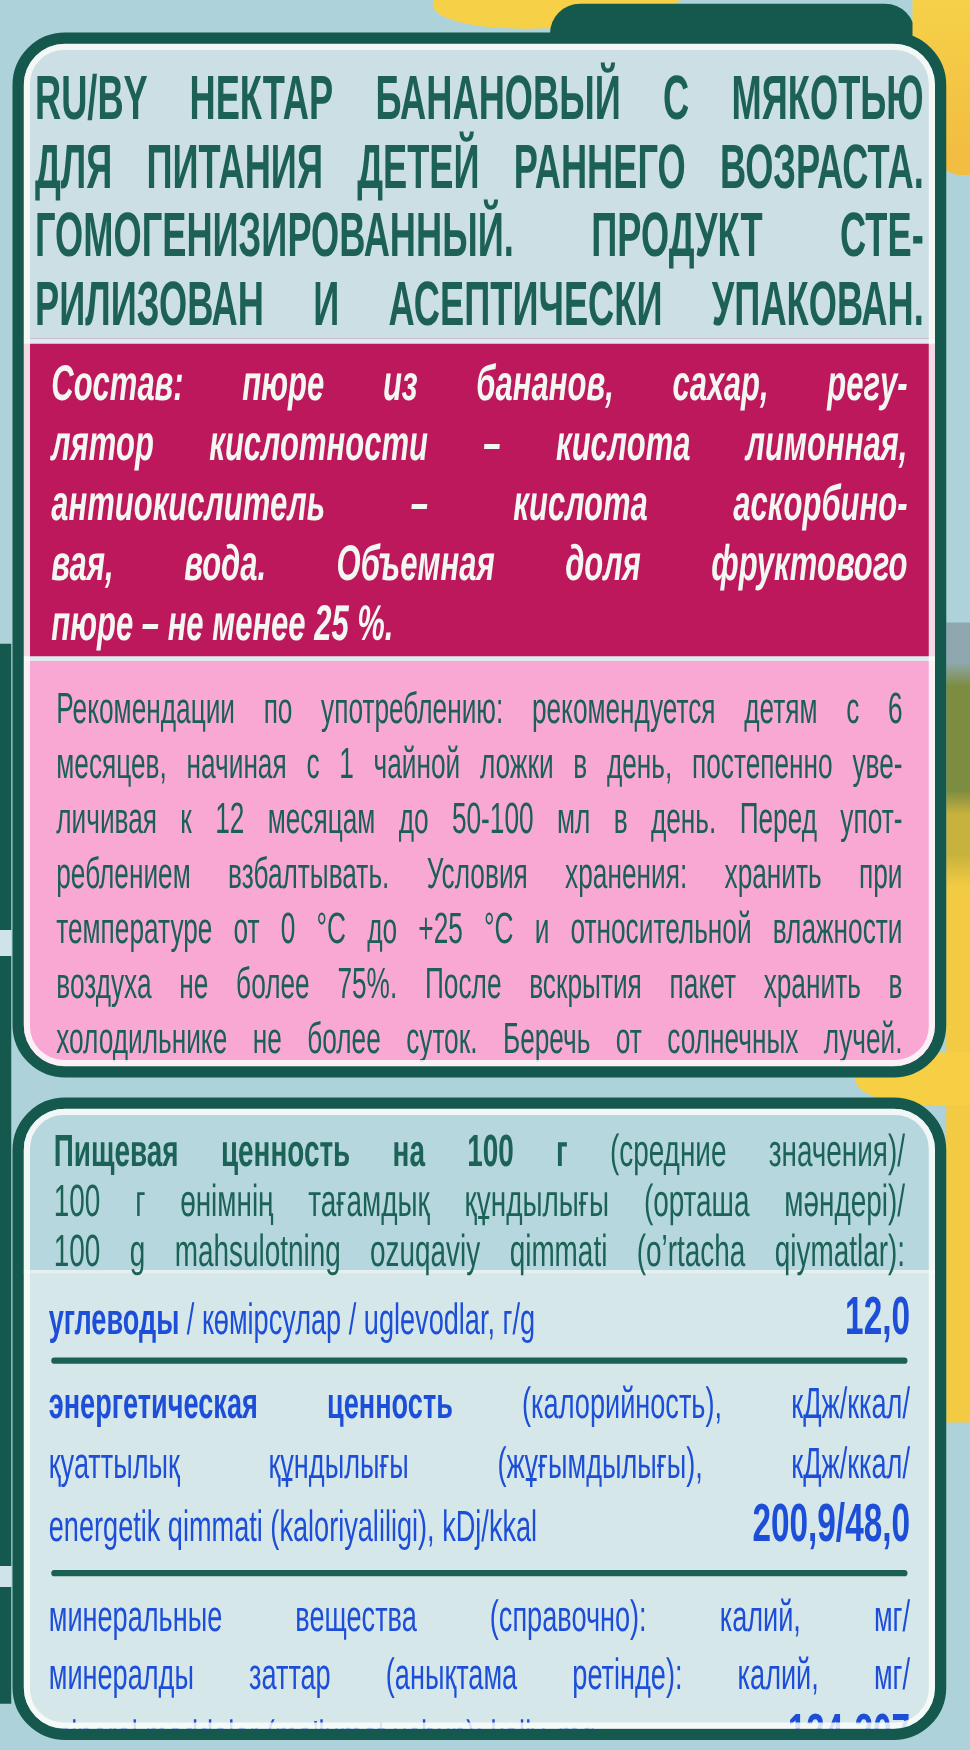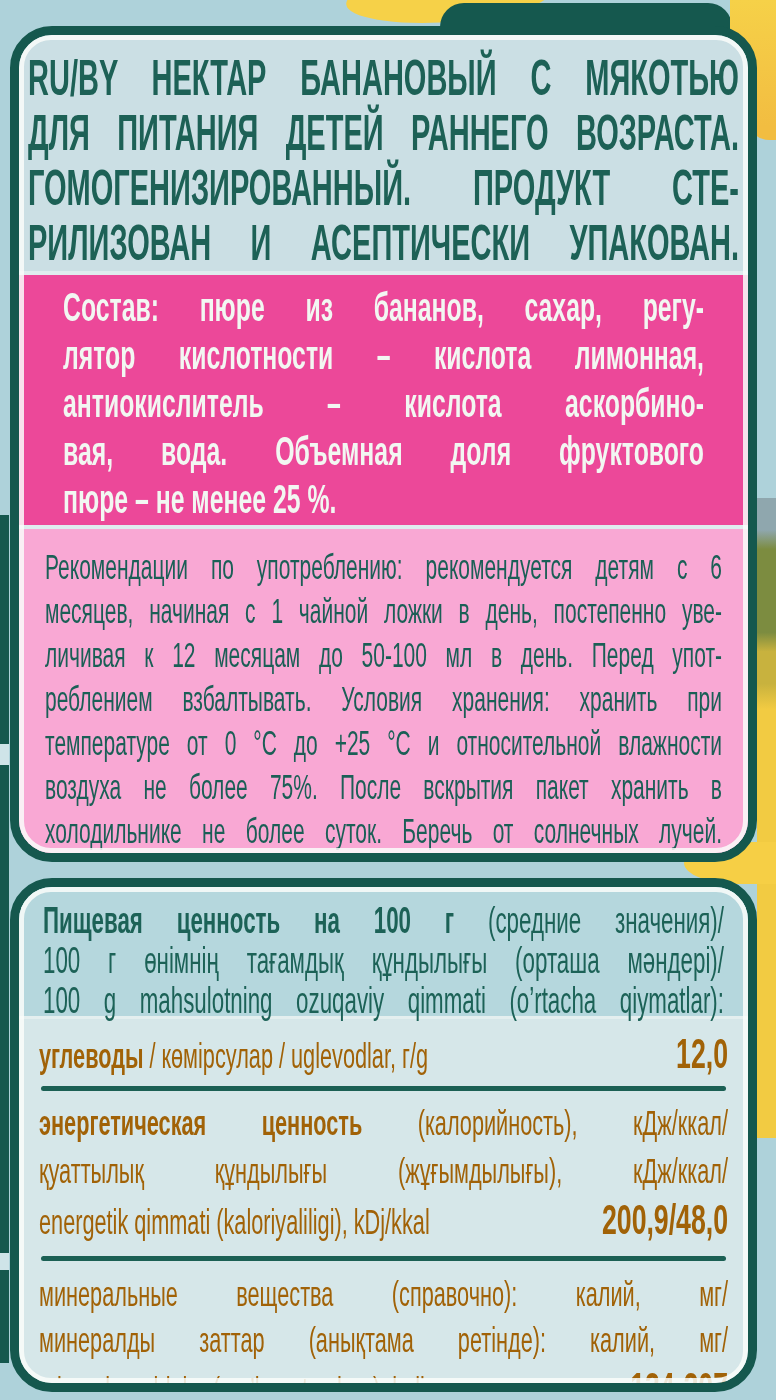--- a/index.html
+++ b/index.html
@@ -39,32 +39,32 @@
   .cond-r{transform:scaleX(0.60); width:166.67%;}
   .cond-n{transform:scaleX(0.62); width:161.29%;}
 
   .line{text-align:justify; text-align-last:justify; white-space:nowrap;}
   .line.left{text-align-last:left;}
 
   
   .sec-header{height:236px; padding:16px 9px 0; box-sizing:border-box;}
   .sec-header .line{font-size:50px; line-height:55px; font-weight:700; color:#1d6156;}
   .ruby{font-weight:700;}
-  .sec-band{height:258px; padding:8px 44px 0; box-sizing:border-box;
-    background:#ec4899; border-top:4px solid #dfecee; border-bottom:4px solid #dfecee;}
+  .sec-band{height:258px; padding:8px 22px 0; box-sizing:border-box;
+    background:#be185d; border-top:4px solid #dfecee; border-bottom:4px solid #dfecee;font-style:italic;}
   .sec-band .line{font-size:40px; line-height:48px; font-weight:700; color:#f2f7f2;}
   .sec-recs{height:324px; padding:16px 26px 0; box-sizing:border-box; background:#f9a8d4;}
   .sec-recs .line{font-size:35px; line-height:44px; font-weight:400; color:#1b5f56;}
 
   
   .nutri-head{height:132px; padding:14px 24px 0; box-sizing:border-box;
     background:#b5d7dd; border-bottom:3px solid #e4efef;}
   .nutri-head .line{font-size:36px; line-height:40px; font-weight:400; color:#1c6257;}
   .nutri-body{padding:0 20px; box-sizing:border-box;}
-  .row{color:#a16207; font-size:35px;}
+  .row{color:#1d4ed8; font-size:35px;}
   .row .line{line-height:48px; font-weight:400;}
   .b{font-weight:700;}
   .flexline{display:flex; justify-content:space-between; align-items:baseline; line-height:48px;}
   .val{font-weight:700; font-size:43px; white-space:nowrap;}
   .row-carbs{padding-top:10px; padding-bottom:6px;}
   .row-energy{padding-top:8px; padding-bottom:10px;}
   .row-minerals{padding-top:10px;}
   .row-minerals .line{line-height:46px;}
   .sep{height:5px; background:#1b6054; margin:0 2px; border-radius:3px;}
 </style>

